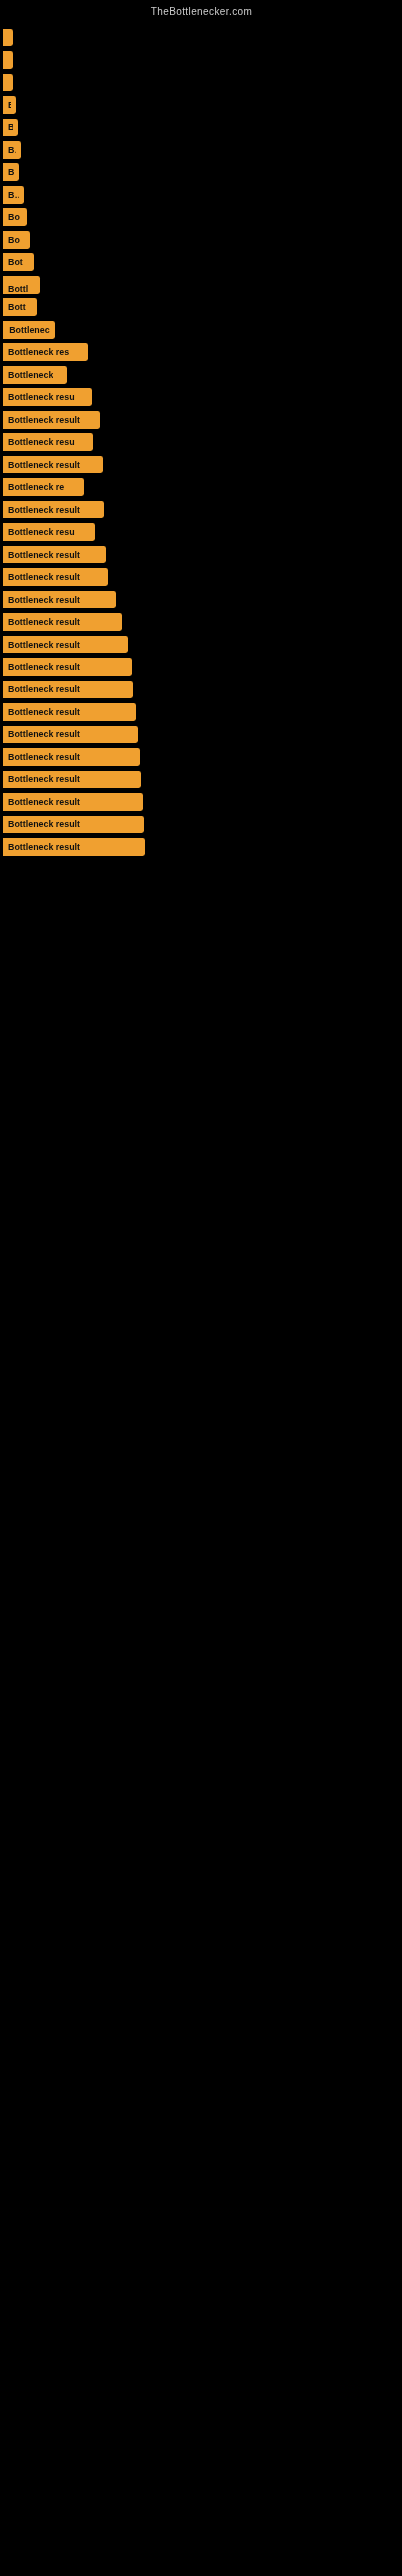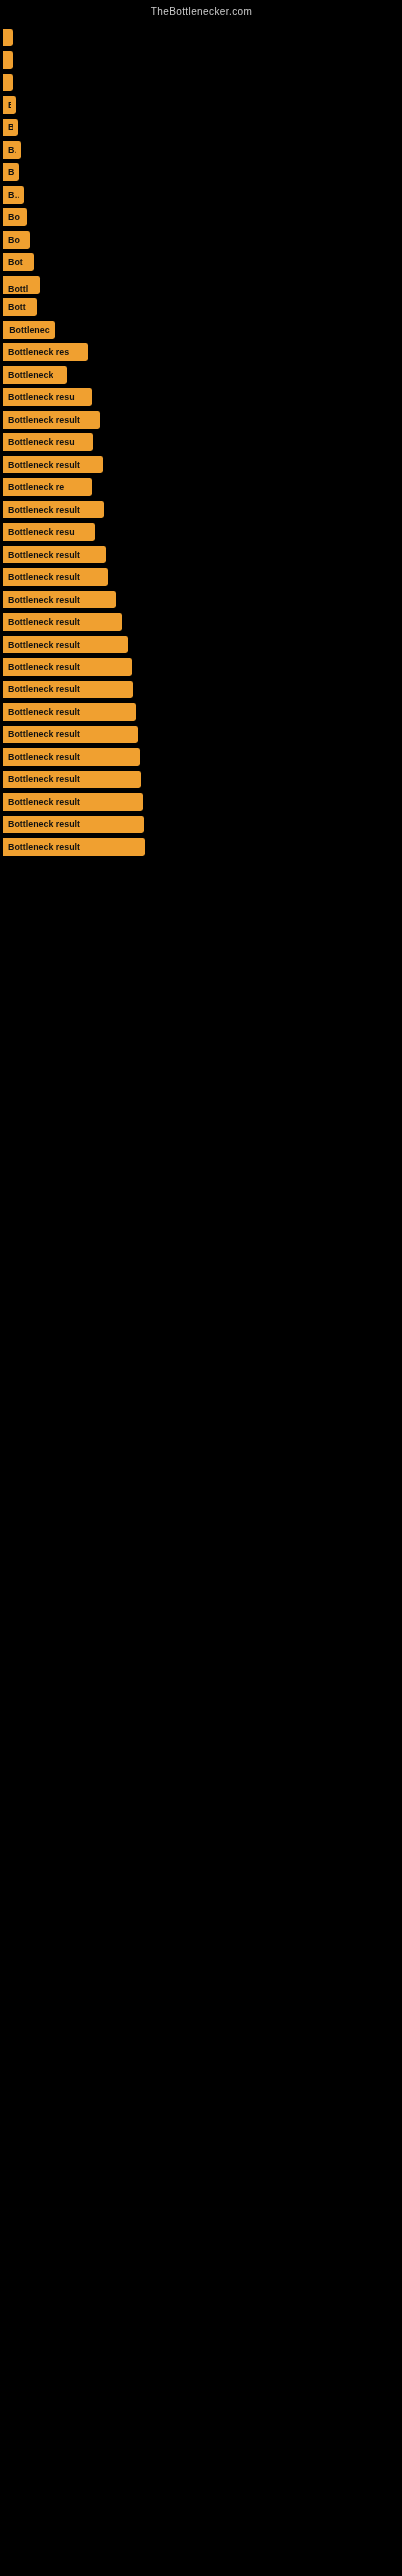--- a/index.html
+++ b/index.html
@@ -138,21 +138,21 @@
       <div class="bar" style="width: 90px;">
         <span class="bar-label">Bottleneck resu</span>
       </div>
     </div>
     <div class="bar-row">
       <div class="bar" style="width: 100px;">
         <span class="bar-label">Bottleneck result</span>
       </div>
     </div>
     <div class="bar-row">
-      <div class="bar" style="width: 89px;">
+      <div class="bar" style="width: 81px;">
         <span class="bar-label">Bottleneck re</span>
       </div>
     </div>
     <div class="bar-row">
       <div class="bar" style="width: 101px;">
         <span class="bar-label">Bottleneck result</span>
       </div>
     </div>
     <div class="bar-row">
       <div class="bar" style="width: 92px;">

